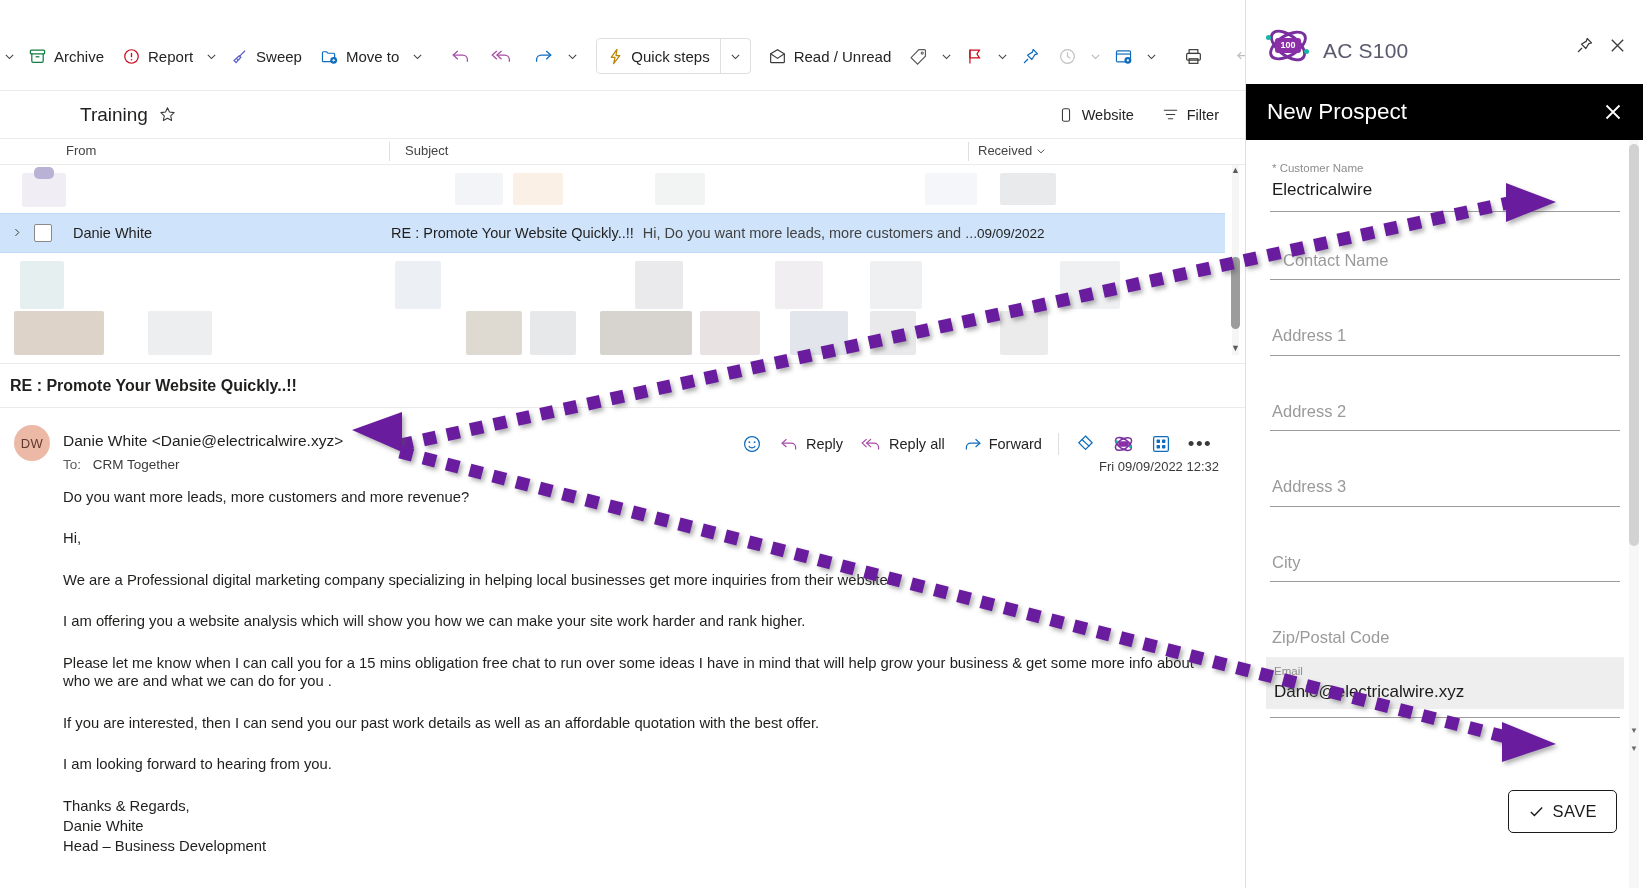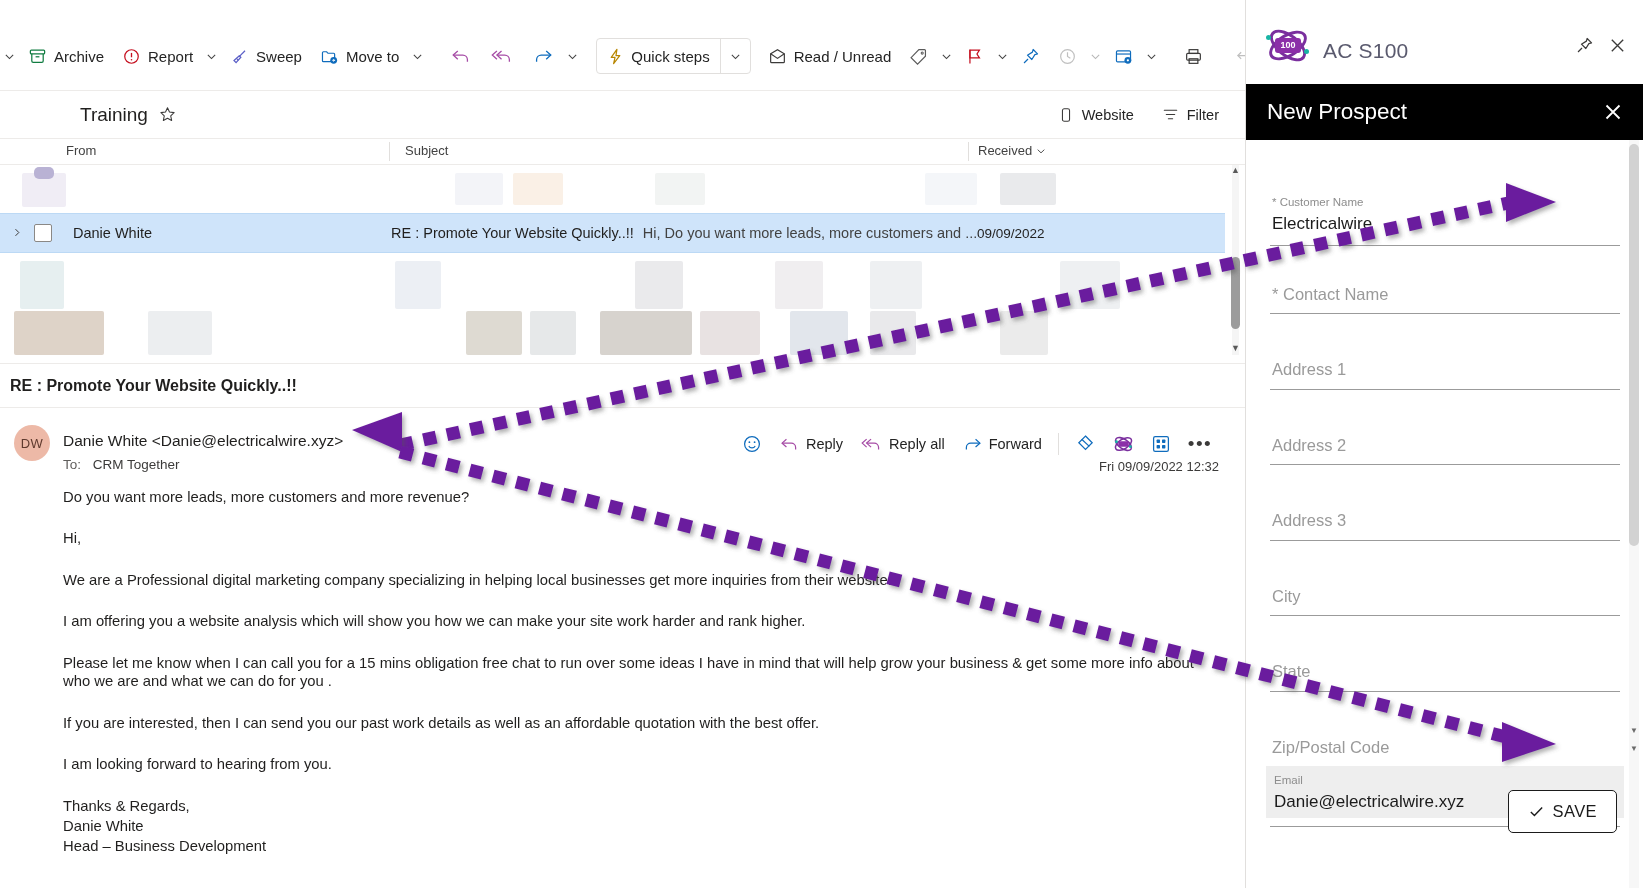--- a/index.html
+++ b/index.html
@@ -198,21 +198,21 @@
     background:#000000; display:flex; align-items:center;
   }
   .prospect-title {
     margin-left:21px; color:#ffffff; font-size:22.5px; font-weight:400;
   }
   .prospect-x { margin-left:auto; margin-right:20px; color:#ffffff; cursor:default;
                 display:flex; align-items:center; }
 
   .form {
     position:absolute; left:0; top:140px; width:398px; height:660px;
-    padding:12px 24px 0 24px; overflow:hidden;margin-top:45px;
+    padding:23px 24px 0 24px; overflow:hidden;
   }
   .field { position:relative; margin-bottom:0px; }
   .field .flabel {
     font-size:16.5px; color:#9a9a9a; font-weight:400; padding-left:2px;
     line-height:1;
   }
   .field .flabel-sm {
     font-size:11.5px; color:#8d8d8d; padding-left:2px; line-height:1;
   }
   .field .fvalue {
@@ -734,24 +734,20 @@
       <div class="field" style="margin-bottom:47px;">
         <div class="flabel">Address 3</div>
         <div class="uline"></div>
       </div>
 
       <div class="field" style="margin-bottom:47px;">
         <div class="flabel">City</div>
         <div class="uline"></div>
       </div>
 
-      <div class="field" style="margin-bottom:47px;">
-        <div class="flabel">State</div>
-        <div class="uline"></div>
-      </div>
 
       <div class="field" style="margin-bottom:9px;">
         <div class="flabel">Zip/Postal Code</div>
         <div class="uline" style="border:none;margin-top:11px;"></div>
       </div>
 
       <div class="field filled emailfld">
         <div class="flabel-sm">Email</div>
         <div class="fvalue">Danie@electricalwire.xyz</div>
       </div>

